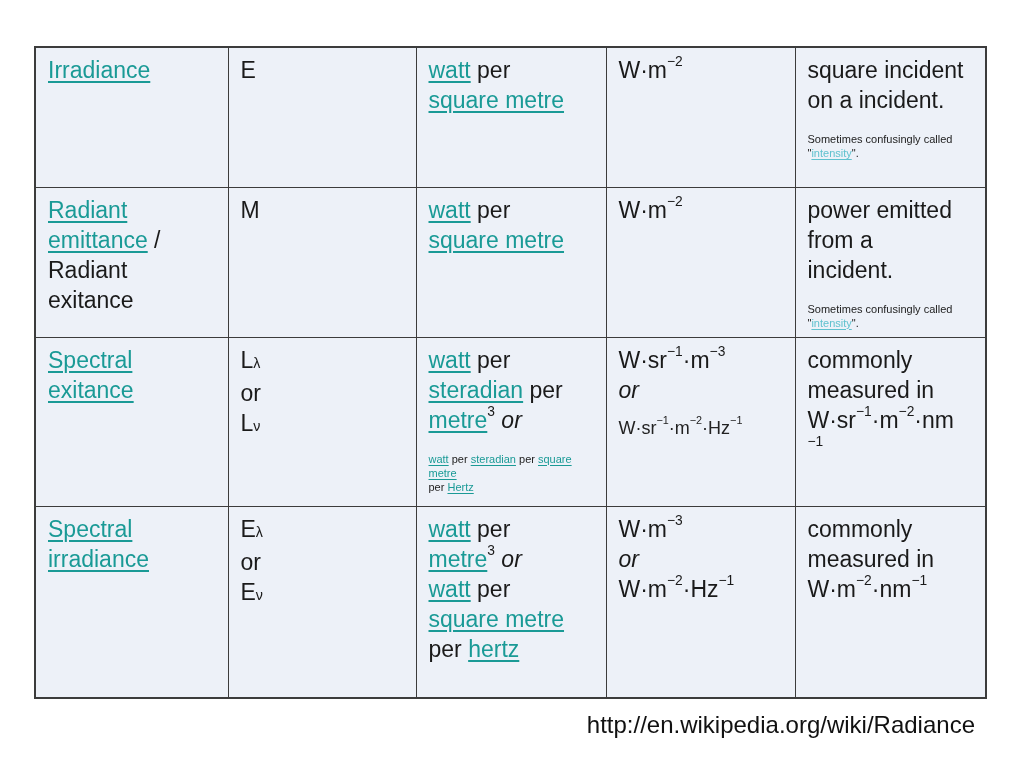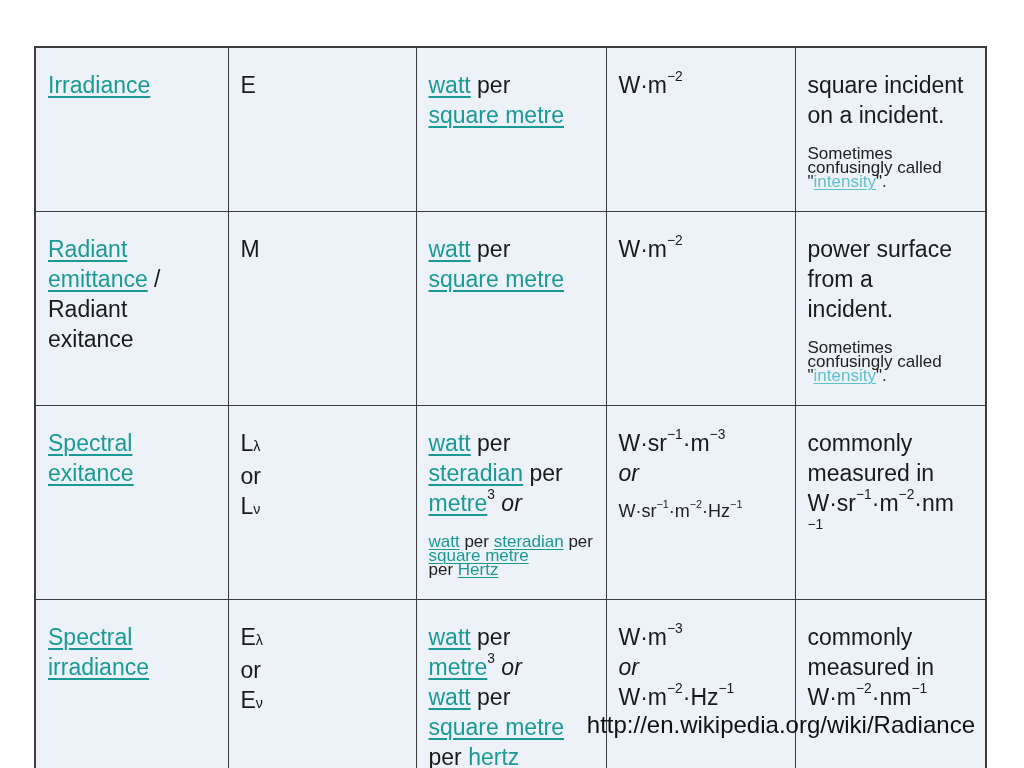--- a/index.html
+++ b/index.html
@@ -12,31 +12,31 @@
 
   table.radi{
     position:absolute;left:34px;top:46px;
     border-collapse:collapse;table-layout:fixed;width:951px;
     border:2.5px solid var(--border);
   }
   table.radi td{
     border:1.5px solid var(--border);
     background:var(--cellbg);
     vertical-align:top;
-    padding:22px 12px;
+    padding:7px 12px;
     font-size:23px;line-height:30px;color:var(--text);
     overflow:hidden;
   }
   tr.r1{height:140px}
   tr.r2{height:141px}
   tr.r3{height:169px}
-  tr.r4{height:168px}
+  tr.r4{height:192px}
 
   .blk-main{font-size:23px;line-height:30px;}
-  .blk-small{font-size:17px;line-height:14px;margin-top:17px;color:#222;}
+  .blk-small{font-size:11px;line-height:14px;margin-top:17px;color:#222;}
   .blk-smunit{font-size:18px;line-height:17px;margin-top:15px;color:#222;}
 
   .lnk{
     color:var(--link);
     text-decoration:underline;
     text-decoration-thickness:2px;
     text-underline-offset:3px;
     cursor:pointer;
   }
   .lnk-light{color:var(--linklight);text-decoration-thickness:1px;}
@@ -94,21 +94,21 @@
           <td>
             <div class="blk-main"><span>M</span></div>
           </td>
           <td>
             <div class="blk-main"><a class="lnk" href="#">watt</a><span> per</span><br><a class="lnk" href="#">square metre</a></div>
           </td>
           <td>
             <div class="blk-main"><span>W·m</span><sup>−2</sup></div>
           </td>
           <td>
-            <div class="blk-main"><span>power surface</span><br><span>from a</span><br><span>incident.</span></div>
+            <div class="blk-main"><span>power emitted</span><br><span>from a</span><br><span>incident.</span></div>
             <div class="blk-small"><span>Sometimes confusingly called "</span><a class="lnk lnk-light" href="#">intensity</a><span>".</span></div>
           </td>
         </tr>
         <tr class="r3">
           <td>
             <div class="blk-main"><a class="lnk" href="#">Spectral exitance</a></div>
           </td>
           <td>
             <div class="blk-main"><span>L</span><span class="sb">λ</span><br><span>or</span><br><span>L</span><span class="sb">ν</span></div>
           </td>

